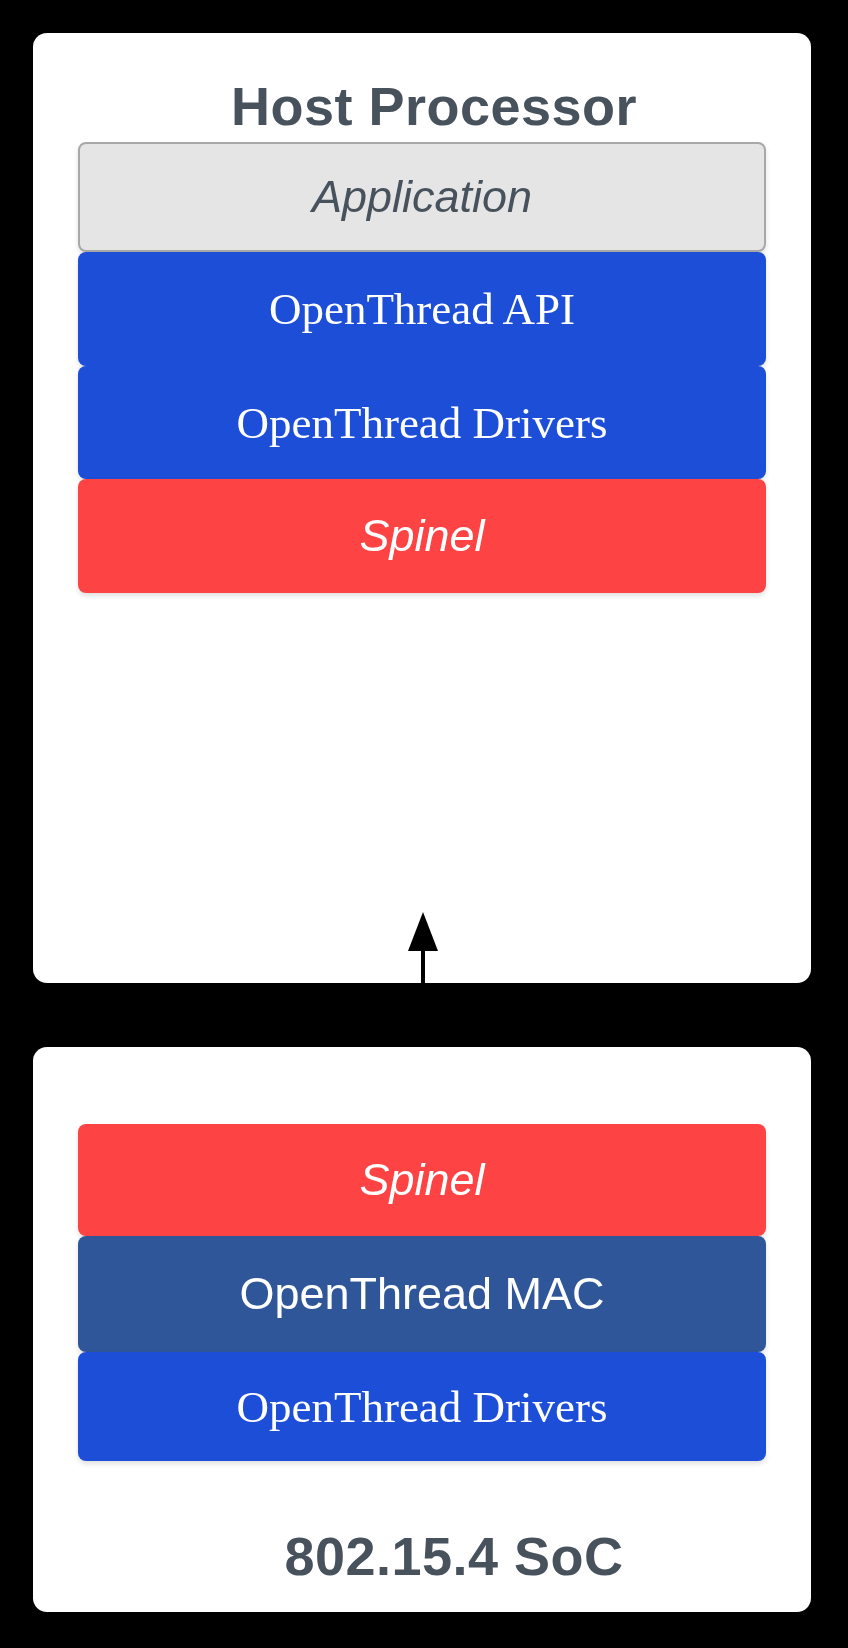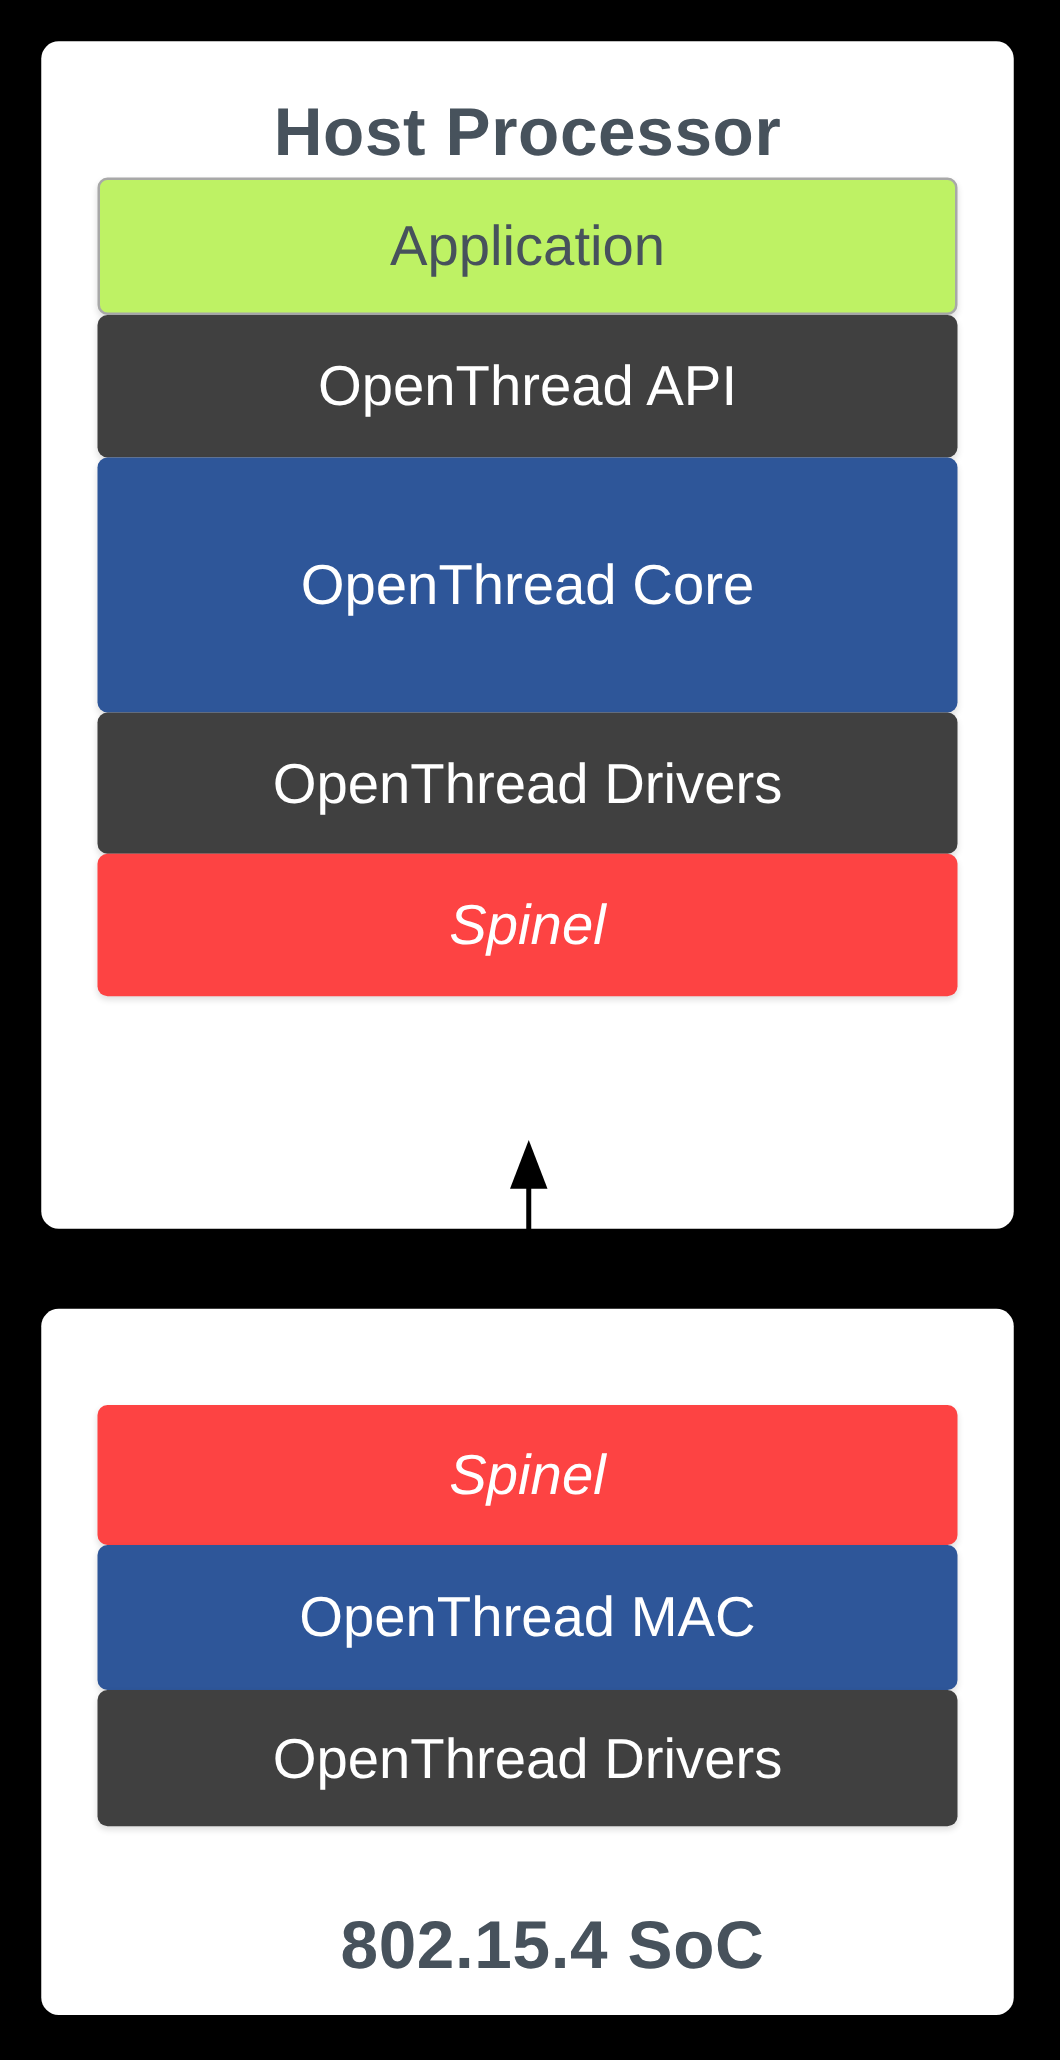--- a/index.html
+++ b/index.html
@@ -21,21 +21,21 @@
     width: 778px;
     background: #ffffff;
     border-radius: 14px;
     box-shadow: 0 2px 8px rgba(0,0,0,0.4);
   }
   #host-panel { top: 33px; height: 950px; }
   #soc-panel  { top: 1047px; height: 565px; }
 
   .panel-title {
     position: absolute;
-    left: 0;
+    left: 12px;
     width: 100%;
     text-align: center;
     font-size: 54px;
     font-weight: bold;
     color: #47525C;
     letter-spacing: 0.5px;
   }
   #host-title { top: 42px; }
   #soc-title  { top: 478px; padding-left: 20px; }
 
@@ -53,25 +53,26 @@
     border-radius: 8px;
     display: flex;
     align-items: center;
     justify-content: center;
     font-size: 45px;
     color: #ffffff;
     box-shadow: 0 3px 5px rgba(0,0,0,0.12);
     position: relative;
   }
   .layer.gray {
-    background: #bef264;
+    background: #e5e5e5;
     border: 2px solid #A8A8A8;
     color: #47525C;
+    font-style: italic;
   }
-  .layer.cyan { background: #404040; }
+  .layer.cyan { background: #1d4ed8; font-family: Liberation Serif, serif; }
   .layer.blue { background: #2E5699; }
   .layer.red  { background: #FD4343; font-style: italic; }
 
   
   .h-app     { height: 110px; }
   .h-ipv6    { height: 111px; }
   .h-api     { height: 114px; }
   .h-core    { height: 204px; }
   .h-drivers { height: 113px; }
   .h-spinel  { height: 114px; }
@@ -96,23 +97,20 @@
   <div class="panel" id="host-panel">
     <div class="panel-title" id="host-title">Host Processor</div>
 
     <div class="layer-stack" id="host-stack">
       <div class="layer gray h-app">
         <span>Application</span>
       </div>
       <div class="layer cyan h-api">
         <span>OpenThread API</span>
       </div>
-      <div class="layer blue h-core">
-        <span>OpenThread Core</span>
-      </div>
       <div class="layer cyan h-drivers">
         <span>OpenThread Drivers</span>
       </div>
       <div class="layer red h-spinel">
         <span>Spinel</span>
       </div>
     </div>
   </div>
 
   <svg id="connector-arrow" viewBox="0 0 40 212" xmlns="http://www.w3.org/2000/svg">

